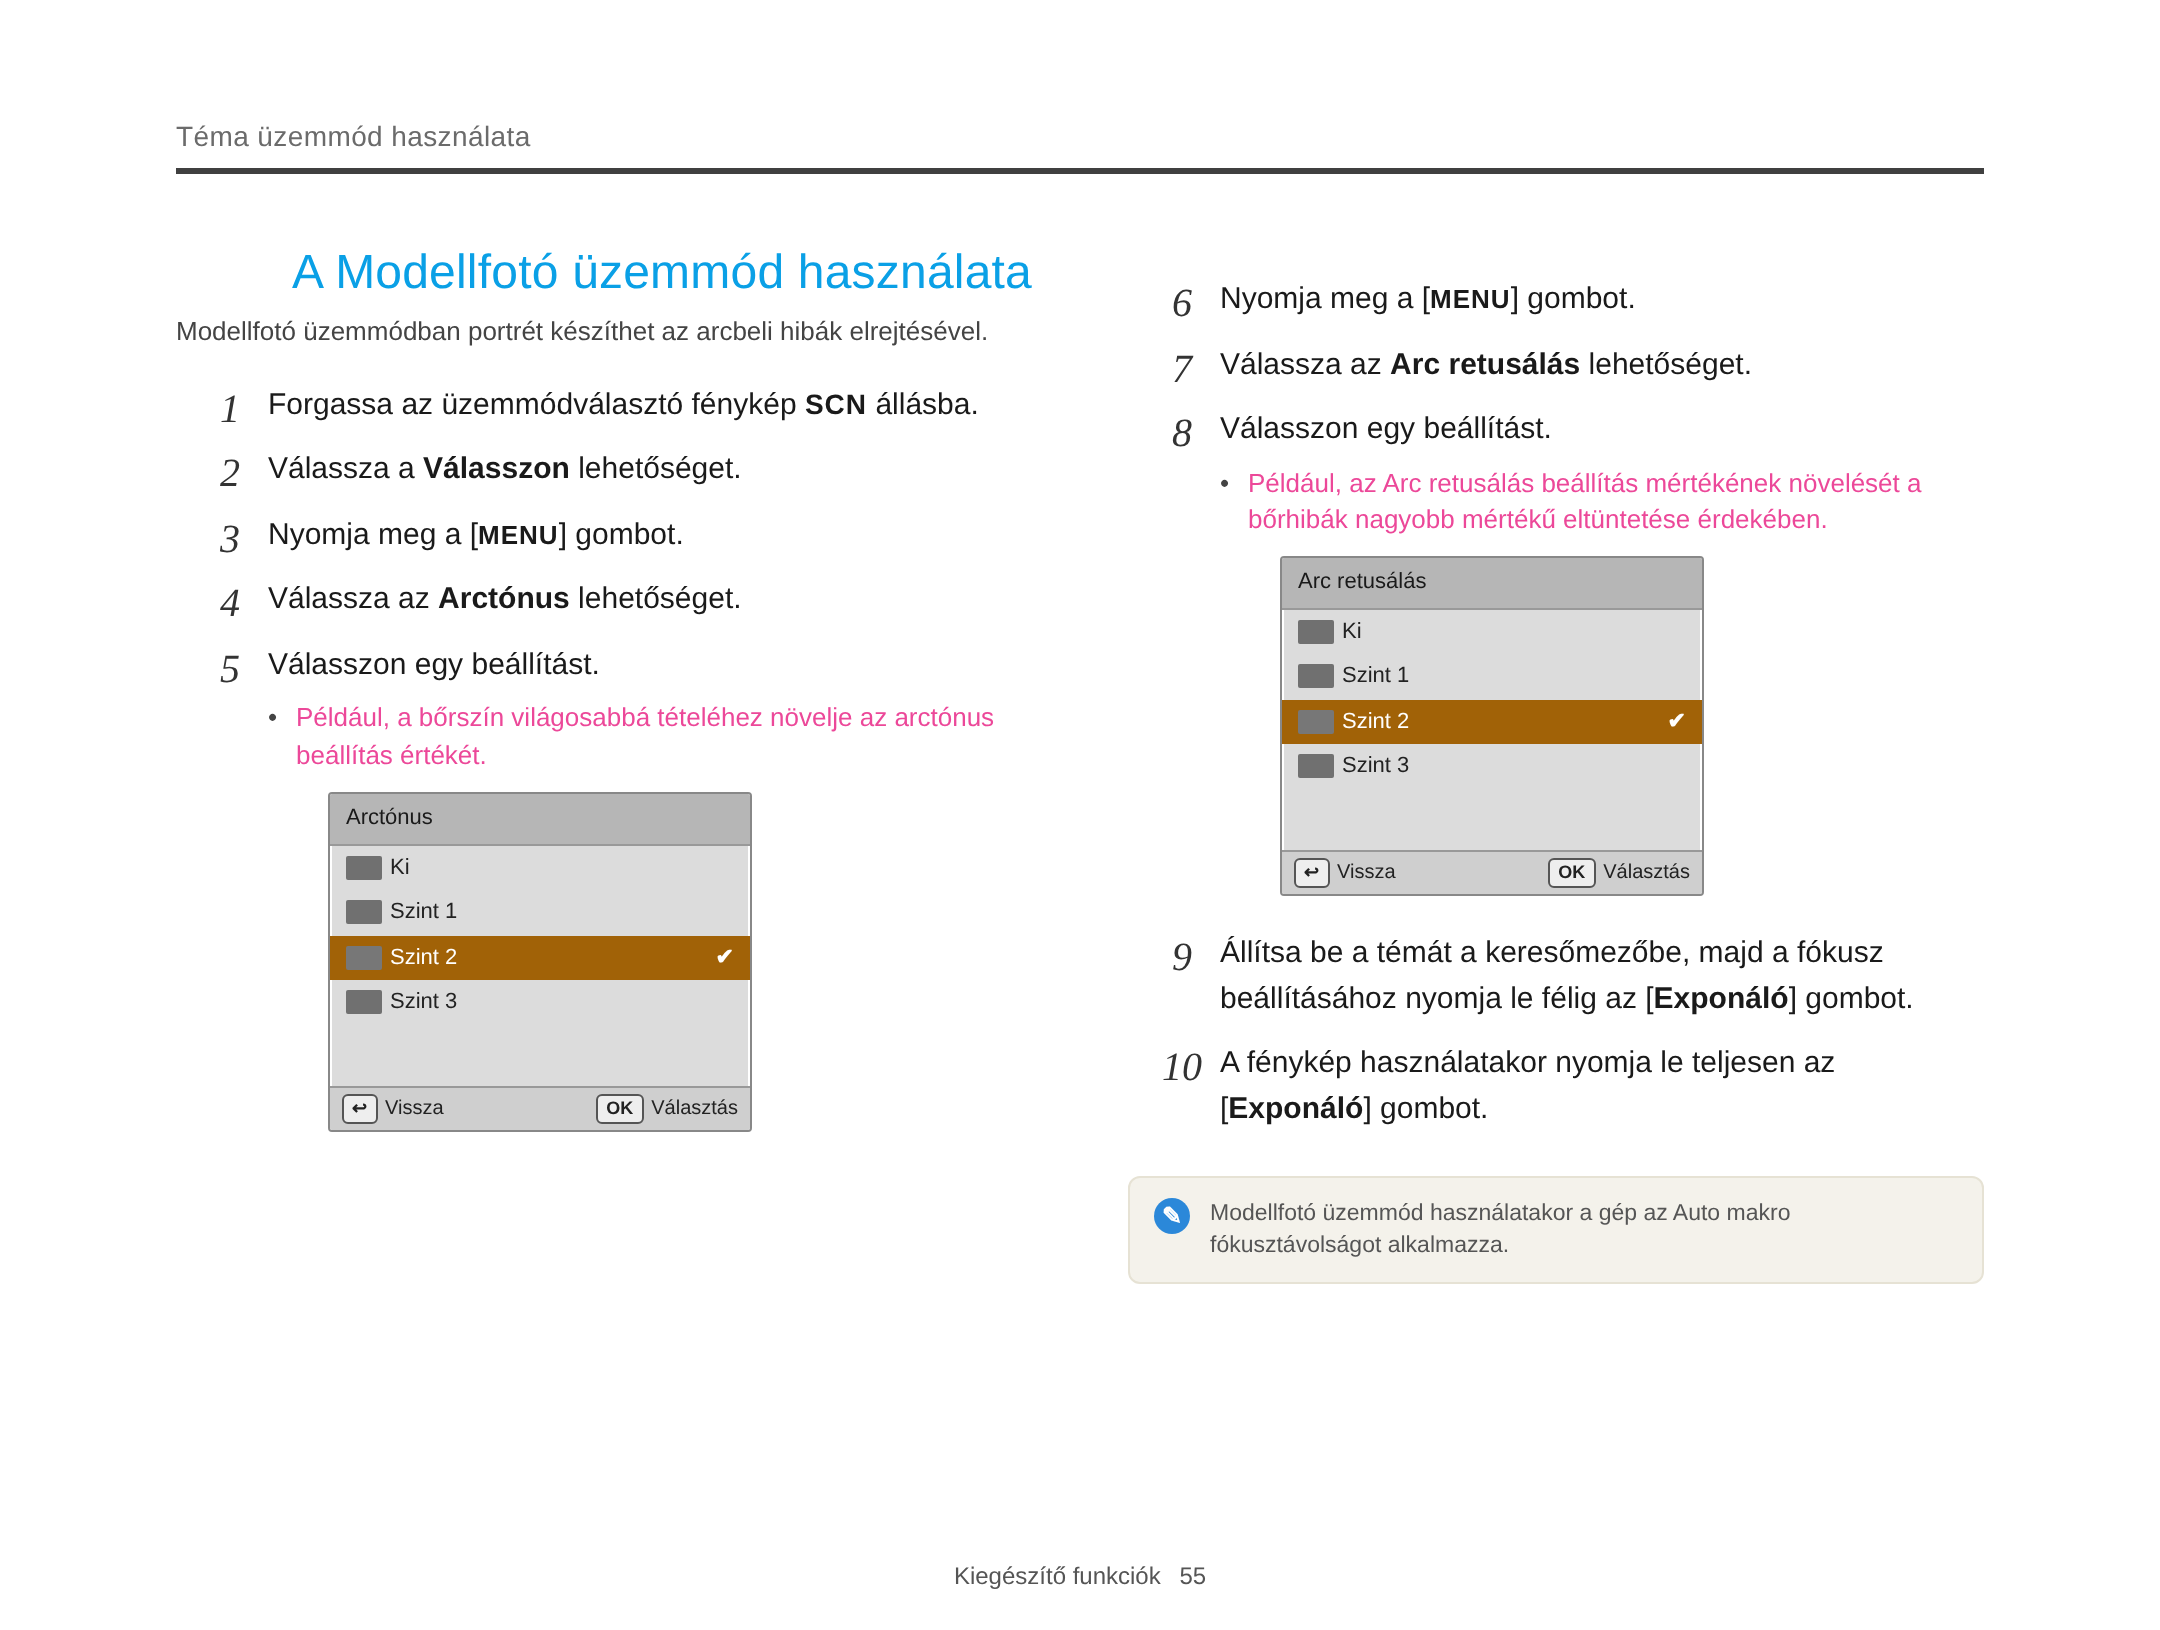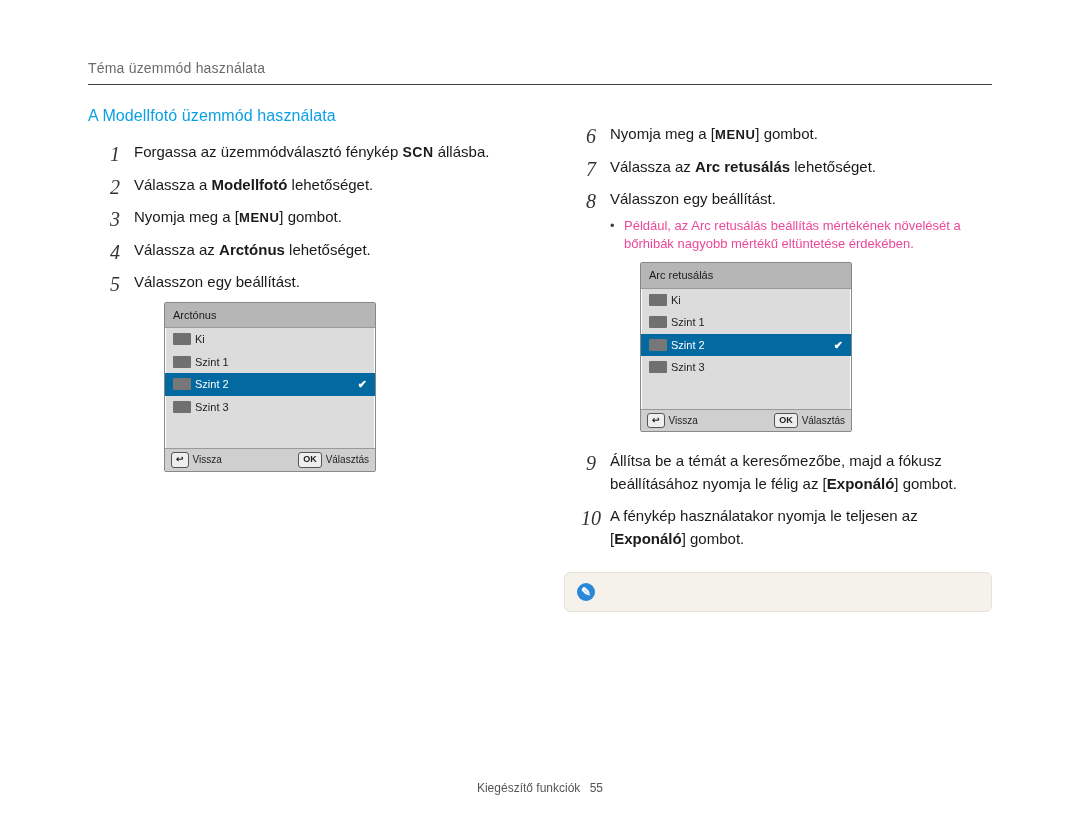--- a/index.html
+++ b/index.html
@@ -25,37 +25,38 @@
     box-sizing:border-box;
     position:relative;
   }
   .page{
     padding:60px 88px 40px 88px;
     box-sizing:border-box;
   }
   .running-head{
     color:#6b6b6b;
     font-size:14px;
-    border-bottom:1px solid #404040;
+    border-bottom:3px solid #404040;
     padding-bottom:8px;
-    margin-bottom:22px;
+    margin-bottom:36px;
     letter-spacing:.2px;
     font-weight:000;
   }
   .columns{
     display:flex;
     gap:48px;
   }
   .col{flex:1;min-width:0}
   h1{
     color:var(--accent2);
     font-weight:400;
-    font-size:16px;
+    font-size:24px;
     margin:0 0 6px 0;
     letter-spacing:.1px;
+    text-align:right;
   }
   .intro{
     color:#444;
     font-size:13px;
     line-height:1.45;
     margin:0 0 14px 0;
   }
   ol.steps{
     list-style:none;
     margin:16px;padding:0;
@@ -118,21 +119,21 @@
   }
   .lcd .row .ico{
     width:18px;height:12px;
     background:#707070;
     display:inline-block;
     border-radius:1px;
     position:relative;
     flex:0 0 18px;
   }
   .lcd .row.sel{
-    background:#0369a1;color:#fff;text-align:center;
+    background:#a16207;color:#fff;text-align:center;
   }
   .lcd .row.sel .ico{background:#777}
   .lcd .row .check{margin-left:auto;font-weight:700}
   .lcd .spacer{height:30px}
   .lcd .footer{
     background:#cfcfcf;border-top:1px solid #999;
     display:flex;justify-content:space-between;
     padding:3px 6px;font-size:10px;color:#222;
   }
   .lcd .footer .btn{
@@ -172,36 +173,40 @@
 <body>
 
 <div class="page">
 
   <div class="running-head">Téma üzemmód használata</div>
 
   <div class="columns">
 
     <div class="col">
       <h1>A Modellfotó üzemmód használata</h1>
+      <p class="intro">Modellfotó üzemmódban portrét készíthet az arcbeli hibák elrejtésével.</p>
 
       <ol class="steps">
         <li>
           <span>Forgassa az üzemmódválasztó fénykép </span><span class="glyph-scn">SCN</span><span> állásba.</span>
         </li>
         <li>
-          <span>Válassza a </span><span class="bold">Modellfotó</span><span> lehetőséget.</span>
+          <span>Válassza a </span><span class="bold">Válasszon</span><span> lehetőséget.</span>
         </li>
         <li>
           <span>Nyomja meg a [</span><span class="glyph-menu">MENU</span><span>] gombot.</span>
         </li>
         <li>
           <span>Válassza az </span><span class="bold">Arctónus</span><span> lehetőséget.</span>
         </li>
         <li>
           <span>Válasszon egy beállítást.</span>
+          <ul class="sub">
+            <li>Például, a bőrszín világosabbá tételéhez növelje az arctónus beállítás értékét.</li>
+          </ul>
 
           
           <div class="lcd">
             <div class="titlebar">Arctónus</div>
             <div class="row">
                 <span class="ico"></span>
                 <span>Ki</span>
               </div>
             <div class="row">
                 <span class="ico"></span>
@@ -281,20 +286,21 @@
         <li style="margin-top:18px">
           <span>Állítsa be a témát a keresőmezőbe, majd a fókusz beállításához nyomja le félig az [</span><span class="bold">Exponáló</span><span>] gombot.</span>
         </li>
         <li>
           <span>A fénykép használatakor nyomja le teljesen az [</span><span class="bold">Exponáló</span><span>] gombot.</span>
         </li>
       </ol>
 
       <div class="note">
         <span class="info-ico">✎</span>
+        <span>Modellfotó üzemmód használatakor a gép az Auto makro fókusztávolságot alkalmazza.</span>
       </div>
     </div>
   </div>
 
   <div class="footer-page">
     <span>Kiegészítő funkciók</span>
     <span class="pnum">55</span>
   </div>
 </div>
 

